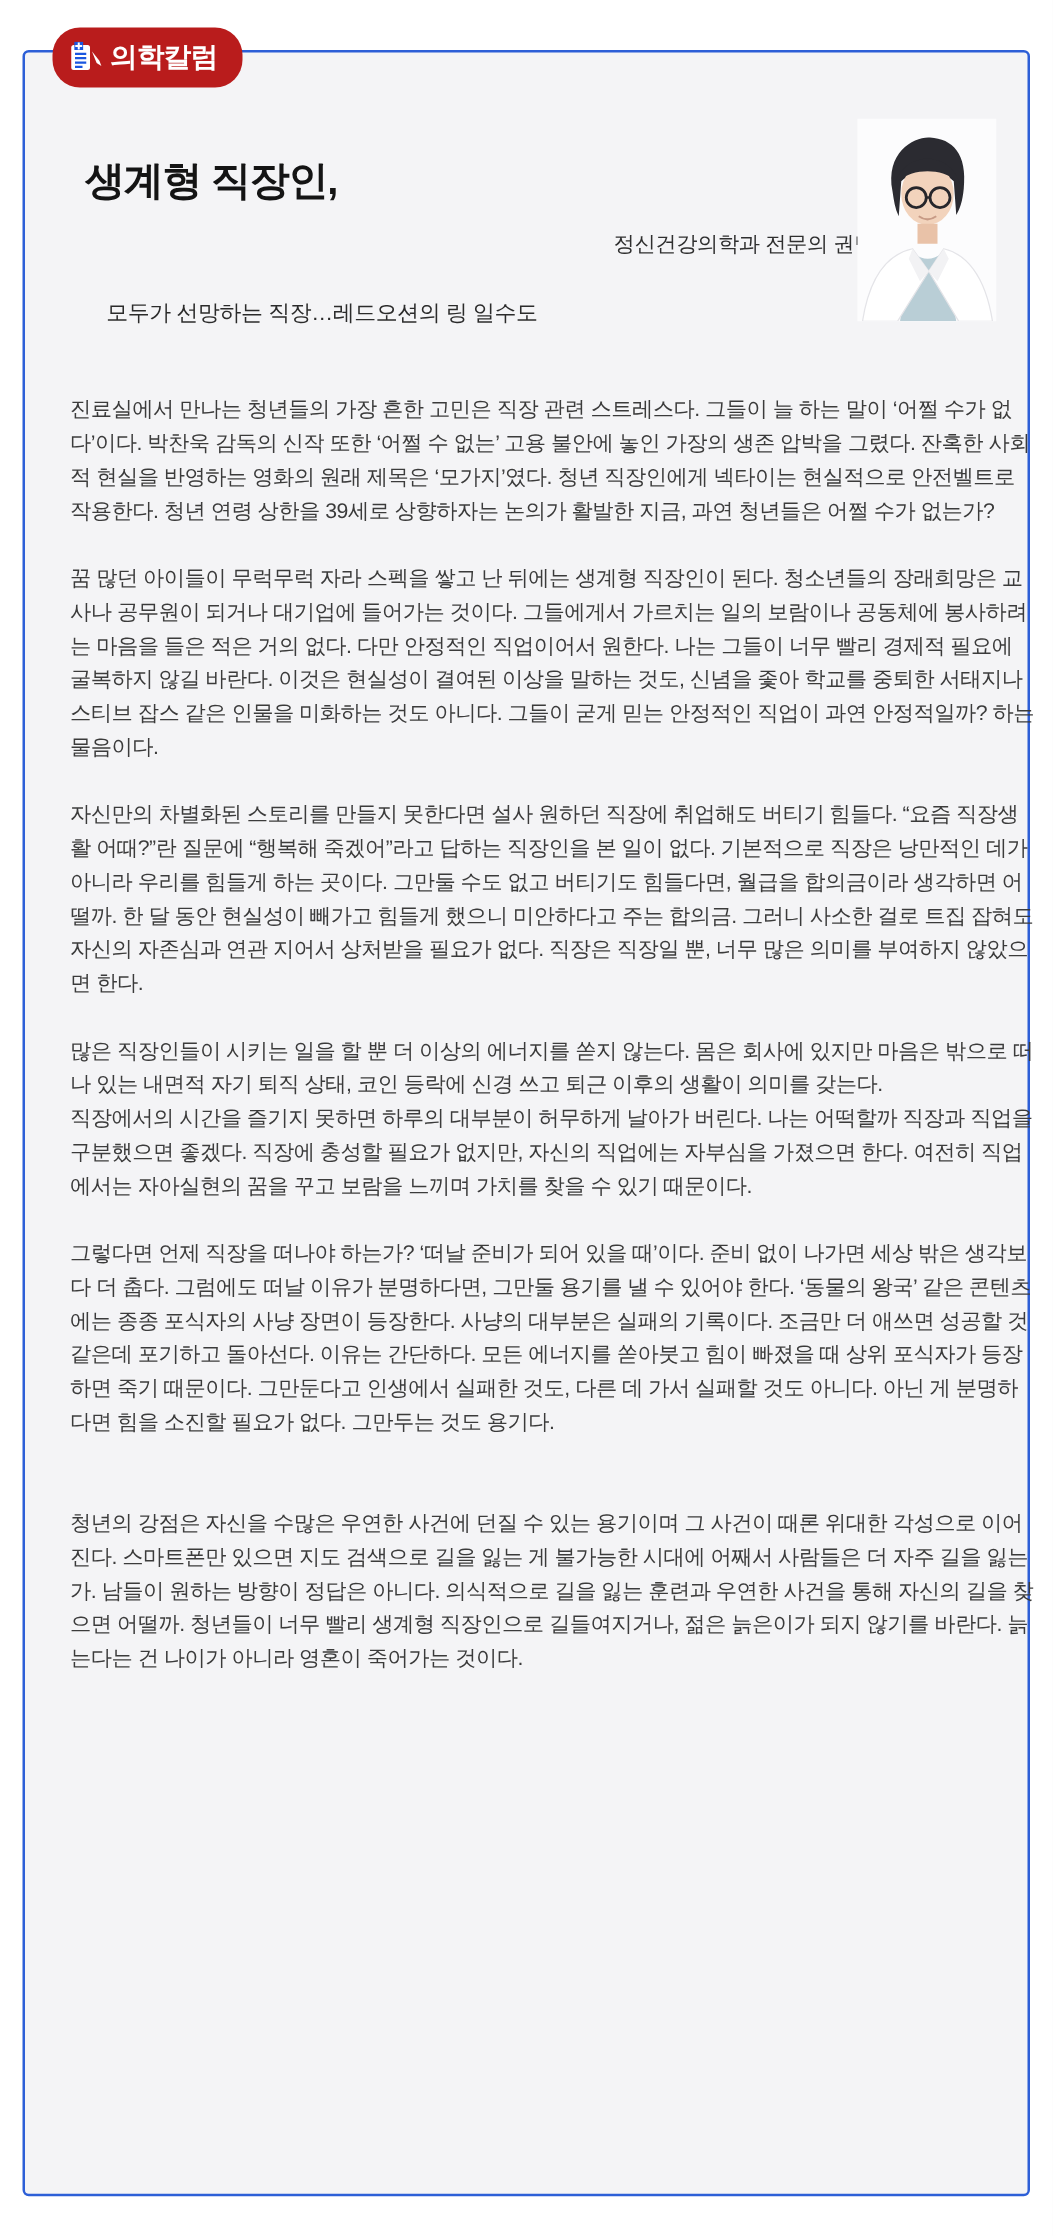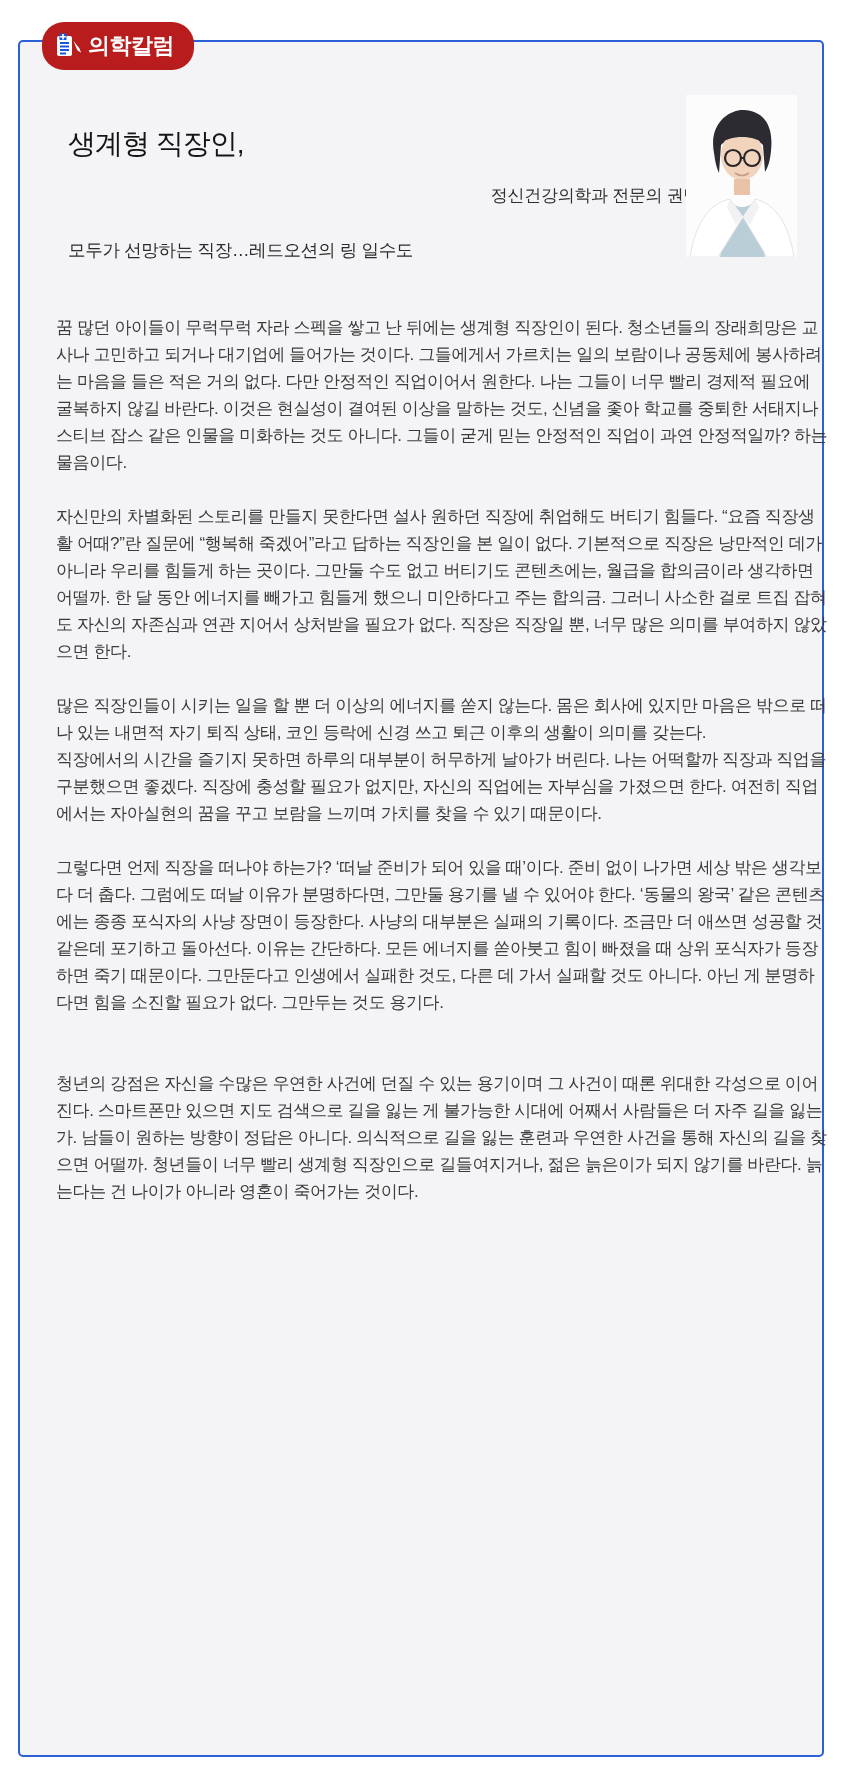--- a/index.html
+++ b/index.html
@@ -35,35 +35,35 @@
   .badge svg { display:block; }
   .photo {
     position:absolute;
     top:53px; right:25px;
     width:111px; height:162px;
     background:#fcfcfd;
     overflow:hidden;
   }
   .title {
     margin:78px 0 0 30px;
-    font-size:28px; line-height:48px;
-    font-weight:400;
+    font-size:32px; line-height:48px;
+    font-weight:700;
     color:#141414;
     letter-spacing:-1px;
   }
   .byline {
     margin-top:16px;
     padding-right:0;
     text-align:right;
     font-size:17px;
     color:#2f2f2f;
     letter-spacing:-0.3px;
   }
   .subhead {
-    margin:30px 0 0 30px;
+    margin:30px 0 0 47px;
     font-size:17.5px; line-height:27px;
     color:#2b2b2b;
     letter-spacing:-0.3px;
   }
   .body-col {
     margin:50px 0 0 18px;
     width:772px;
     font-size:17px; line-height:27px;
     color:#3b3b3b;
     letter-spacing:-0.4px;
@@ -115,22 +115,23 @@
 
     <h1 class="title"><span>생계형 직장인,</span><br></h1>
 
     <div class="byline">정신건강의학과 전문의 권명환 진료부장</div>
 
     <div class="subhead">
       <div>모두가 선망하는 직장…레드오션의 링 일수도</div>
     </div>
 
     <div class="body-col">
-        <p>꿈 많던 아이들이 무럭무럭 자라 스펙을 쌓고 난 뒤에는 생계형 직장인이 된다. 청소년들의 장래희망은 교사나 고민하고 되거나 대기업에 들어가는 것이다. 그들에게서 가르치는 일의 보람이나 공동체에 봉사하려는 마음을 들은 적은 거의 없다. 다만 안정적인 직업이어서 원한다. 나는 그들이 너무 빨리 경제적 필요에 굴복하지 않길 바란다. 이것은 현실성이 결여된 이상을 말하는 것도, 신념을 좇아 학교를 중퇴한 서태지나 스티브 잡스 같은 인물을 미화하는 것도 아니다. 그들이 굳게 믿는 안정적인 직업이 과연 안정적일까? 하는 물음이다.</p>
-        <p>자신만의 차별화된 스토리를 만들지 못한다면 설사 원하던 직장에 취업해도 버티기 힘들다. “요즘 직장생활 어때?”란 질문에 “행복해 죽겠어”라고 답하는 직장인을 본 일이 없다. 기본적으로 직장은 낭만적인 데가 아니라 우리를 힘들게 하는 곳이다. 그만둘 수도 없고 버티기도 콘텐츠에는, 월급을 합의금이라 생각하면 어떨까. 한 달 동안 에너지를 빼가고 힘들게 했으니 미안하다고 주는 합의금. 그러니 사소한 걸로 트집 잡혀도 자신의 자존심과 연관 지어서 상처받을 필요가 없다. 직장은 직장일 뿐, 너무 많은 의미를 부여하지 않았으면 한다.</p>
+        <p>진료실에서 만나는 청년들의 가장 흔한 고민은 직장 관련 스트레스다. 그들이 늘 하는 말이 ‘어쩔 수가 없다’이다. 박찬욱 감독의 신작 또한 ‘어쩔 수 없는’ 고용 불안에 놓인 가장의 생존 압박을 그렸다. 잔혹한 사회적 현실을 반영하는 영화의 원래 제목은 ‘모가지’였다. 청년 직장인에게 넥타이는 현실적으로 안전벨트로 작용한다. 청년 연령 상한을 39세로 상향하자는 논의가 활발한 지금, 과연 청년들은 어쩔 수가 없는가?</p>
+        <p>꿈 많던 아이들이 무럭무럭 자라 스펙을 쌓고 난 뒤에는 생계형 직장인이 된다. 청소년들의 장래희망은 교사나 공무원이 되거나 대기업에 들어가는 것이다. 그들에게서 가르치는 일의 보람이나 공동체에 봉사하려는 마음을 들은 적은 거의 없다. 다만 안정적인 직업이어서 원한다. 나는 그들이 너무 빨리 경제적 필요에 굴복하지 않길 바란다. 이것은 현실성이 결여된 이상을 말하는 것도, 신념을 좇아 학교를 중퇴한 서태지나 스티브 잡스 같은 인물을 미화하는 것도 아니다. 그들이 굳게 믿는 안정적인 직업이 과연 안정적일까? 하는 물음이다.</p>
+        <p>자신만의 차별화된 스토리를 만들지 못한다면 설사 원하던 직장에 취업해도 버티기 힘들다. “요즘 직장생활 어때?”란 질문에 “행복해 죽겠어”라고 답하는 직장인을 본 일이 없다. 기본적으로 직장은 낭만적인 데가 아니라 우리를 힘들게 하는 곳이다. 그만둘 수도 없고 버티기도 힘들다면, 월급을 합의금이라 생각하면 어떨까. 한 달 동안 현실성이 빼가고 힘들게 했으니 미안하다고 주는 합의금. 그러니 사소한 걸로 트집 잡혀도 자신의 자존심과 연관 지어서 상처받을 필요가 없다. 직장은 직장일 뿐, 너무 많은 의미를 부여하지 않았으면 한다.</p>
         <p>많은 직장인들이 시키는 일을 할 뿐 더 이상의 에너지를 쏟지 않는다. 몸은 회사에 있지만 마음은 밖으로 떠나 있는 내면적 자기 퇴직 상태, 코인 등락에 신경 쓰고 퇴근 이후의 생활이 의미를 갖는다.
 직장에서의 시간을 즐기지 못하면 하루의 대부분이 허무하게 날아가 버린다. 나는 어떡할까 직장과 직업을 구분했으면 좋겠다. 직장에 충성할 필요가 없지만, 자신의 직업에는 자부심을 가졌으면 한다. 여전히 직업에서는 자아실현의 꿈을 꾸고 보람을 느끼며 가치를 찾을 수 있기 때문이다.</p>
         <p>그렇다면 언제 직장을 떠나야 하는가? ‘떠날 준비가 되어 있을 때’이다. 준비 없이 나가면 세상 밖은 생각보다 더 춥다. 그럼에도 떠날 이유가 분명하다면, 그만둘 용기를 낼 수 있어야 한다. ‘동물의 왕국’ 같은 콘텐츠에는 종종 포식자의 사냥 장면이 등장한다. 사냥의 대부분은 실패의 기록이다. 조금만 더 애쓰면 성공할 것 같은데 포기하고 돌아선다. 이유는 간단하다. 모든 에너지를 쏟아붓고 힘이 빠졌을 때 상위 포식자가 등장하면 죽기 때문이다. 그만둔다고 인생에서 실패한 것도, 다른 데 가서 실패할 것도 아니다. 아닌 게 분명하다면 힘을 소진할 필요가 없다. 그만두는 것도 용기다.</p>
         <p>청년의 강점은 자신을 수많은 우연한 사건에 던질 수 있는 용기이며 그 사건이 때론 위대한 각성으로 이어진다. 스마트폰만 있으면 지도 검색으로 길을 잃는 게 불가능한 시대에 어째서 사람들은 더 자주 길을 잃는가. 남들이 원하는 방향이 정답은 아니다. 의식적으로 길을 잃는 훈련과 우연한 사건을 통해 자신의 길을 찾으면 어떨까. 청년들이 너무 빨리 생계형 직장인으로 길들여지거나, 젊은 늙은이가 되지 않기를 바란다. 늙는다는 건 나이가 아니라 영혼이 죽어가는 것이다.</p>
       </div>
 
   </div>
 </div>
 
 </body></html>

